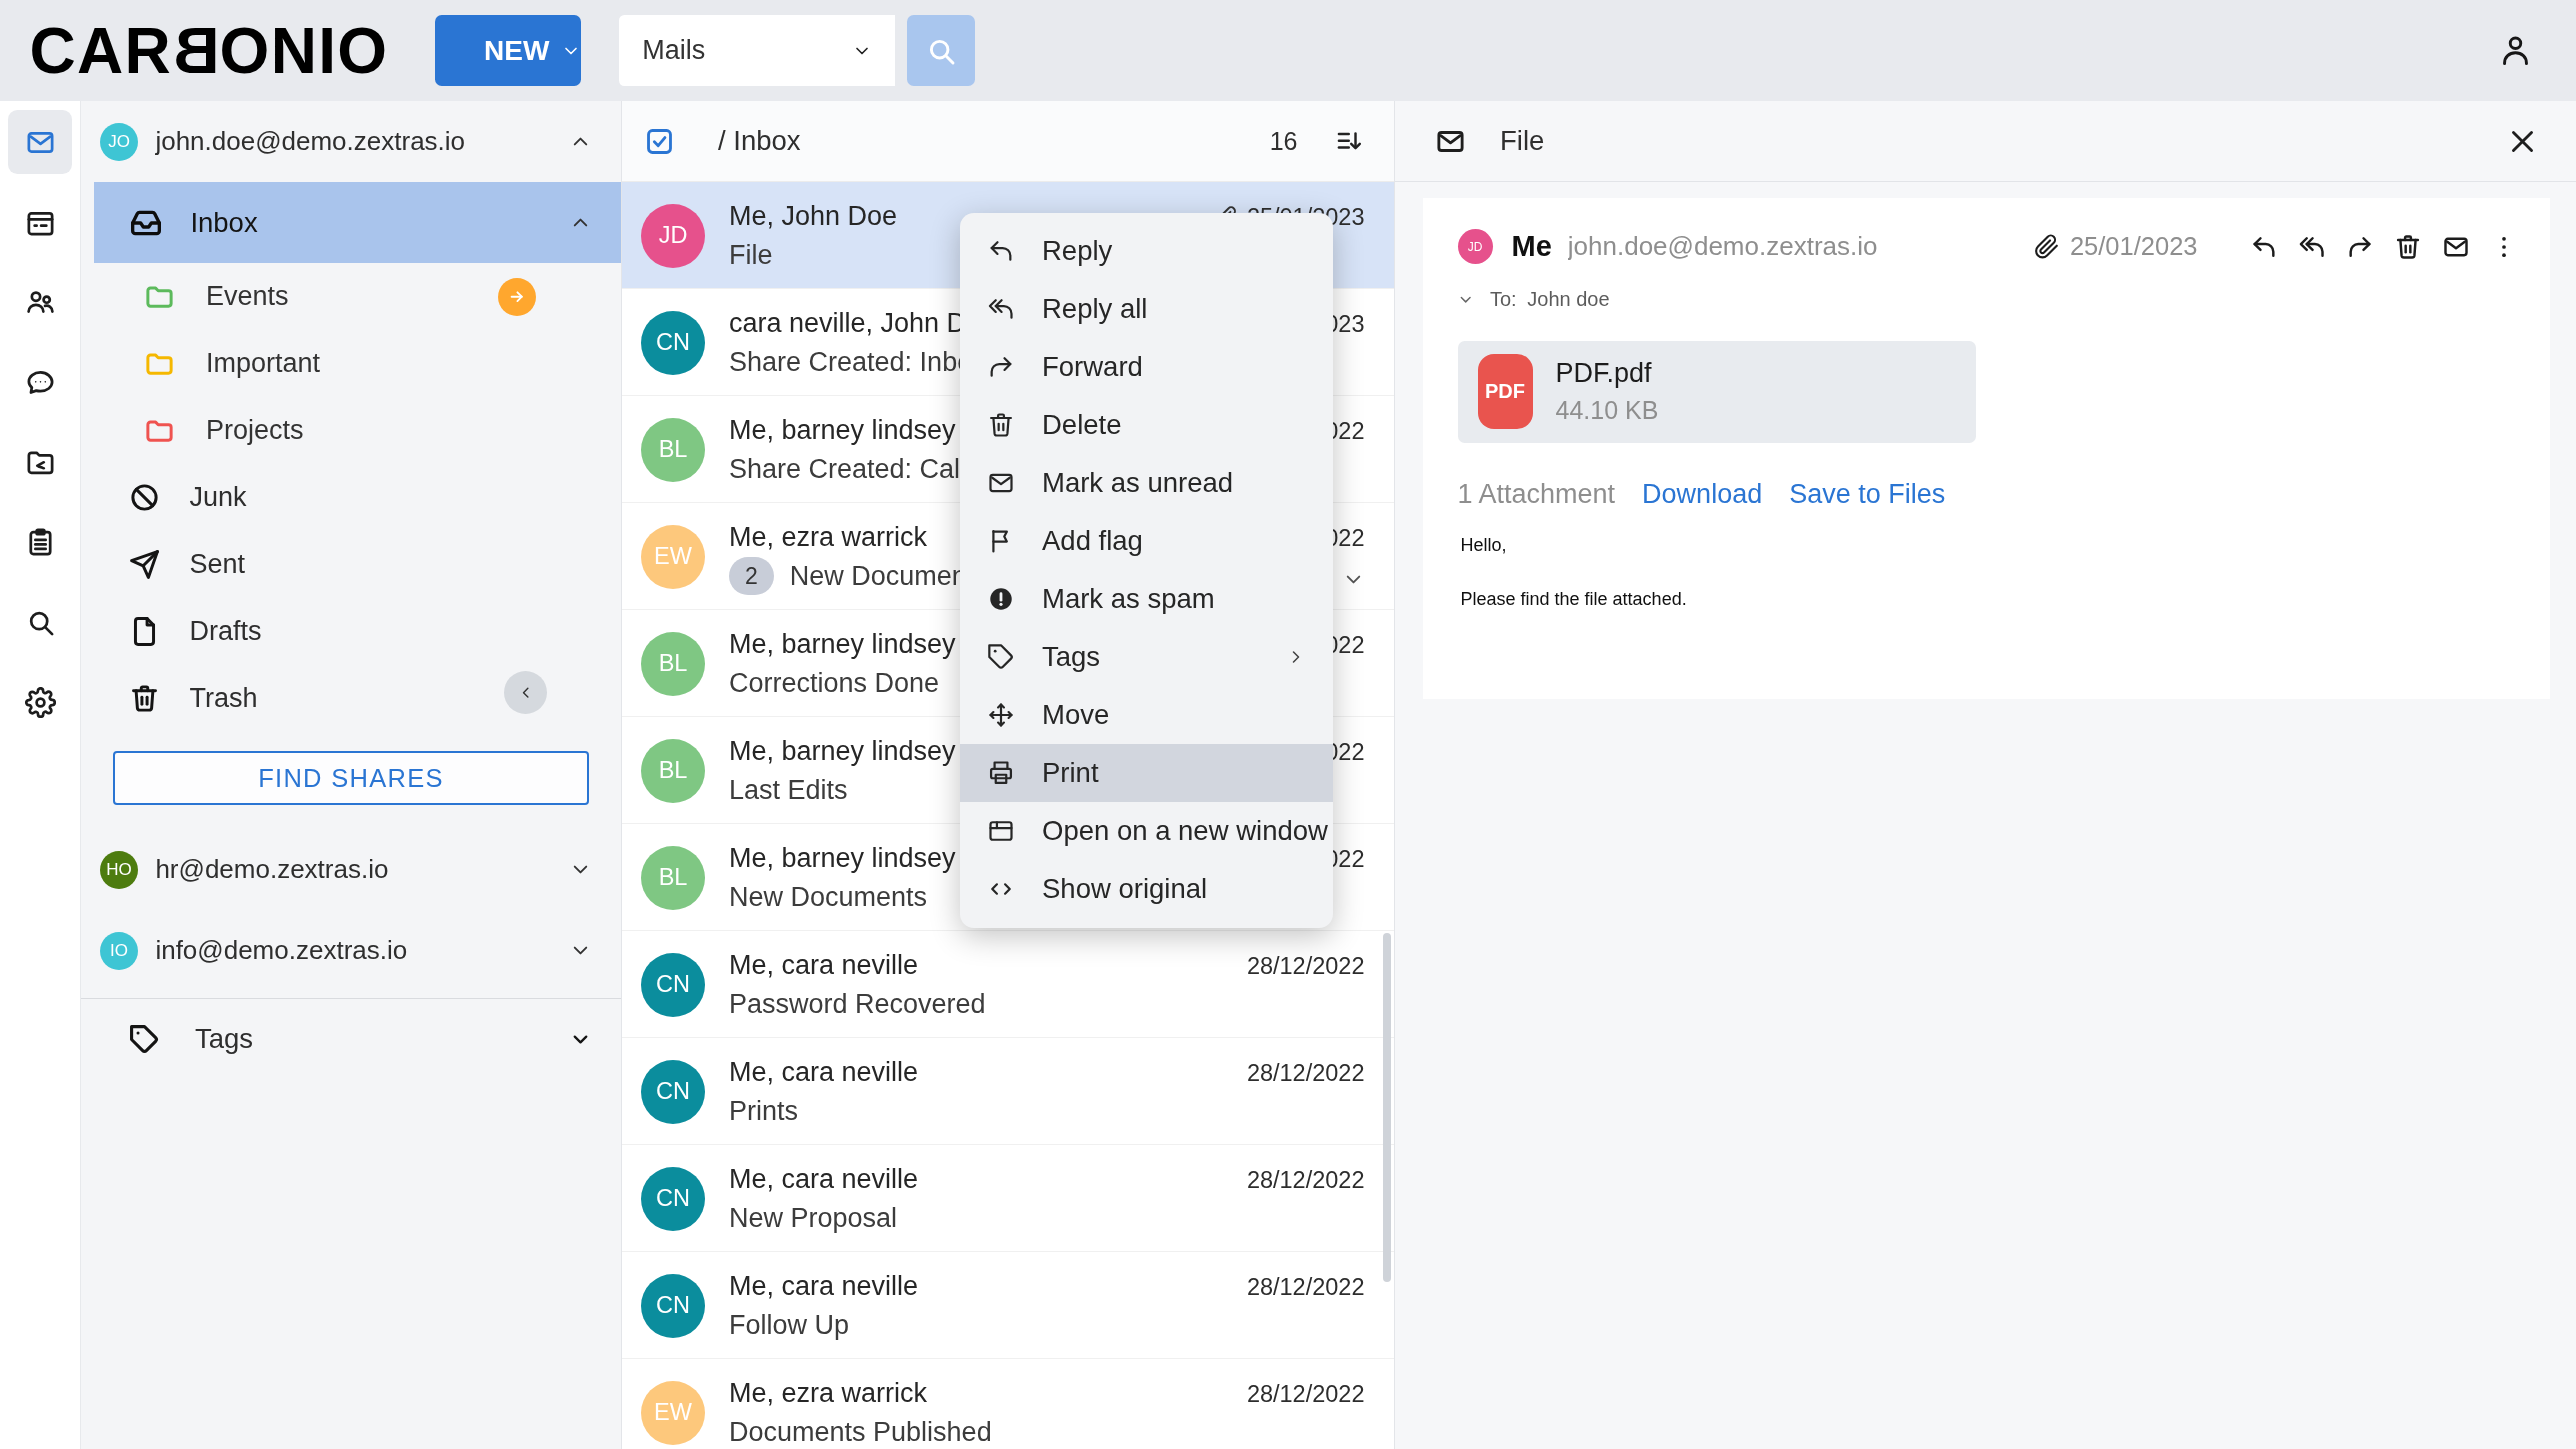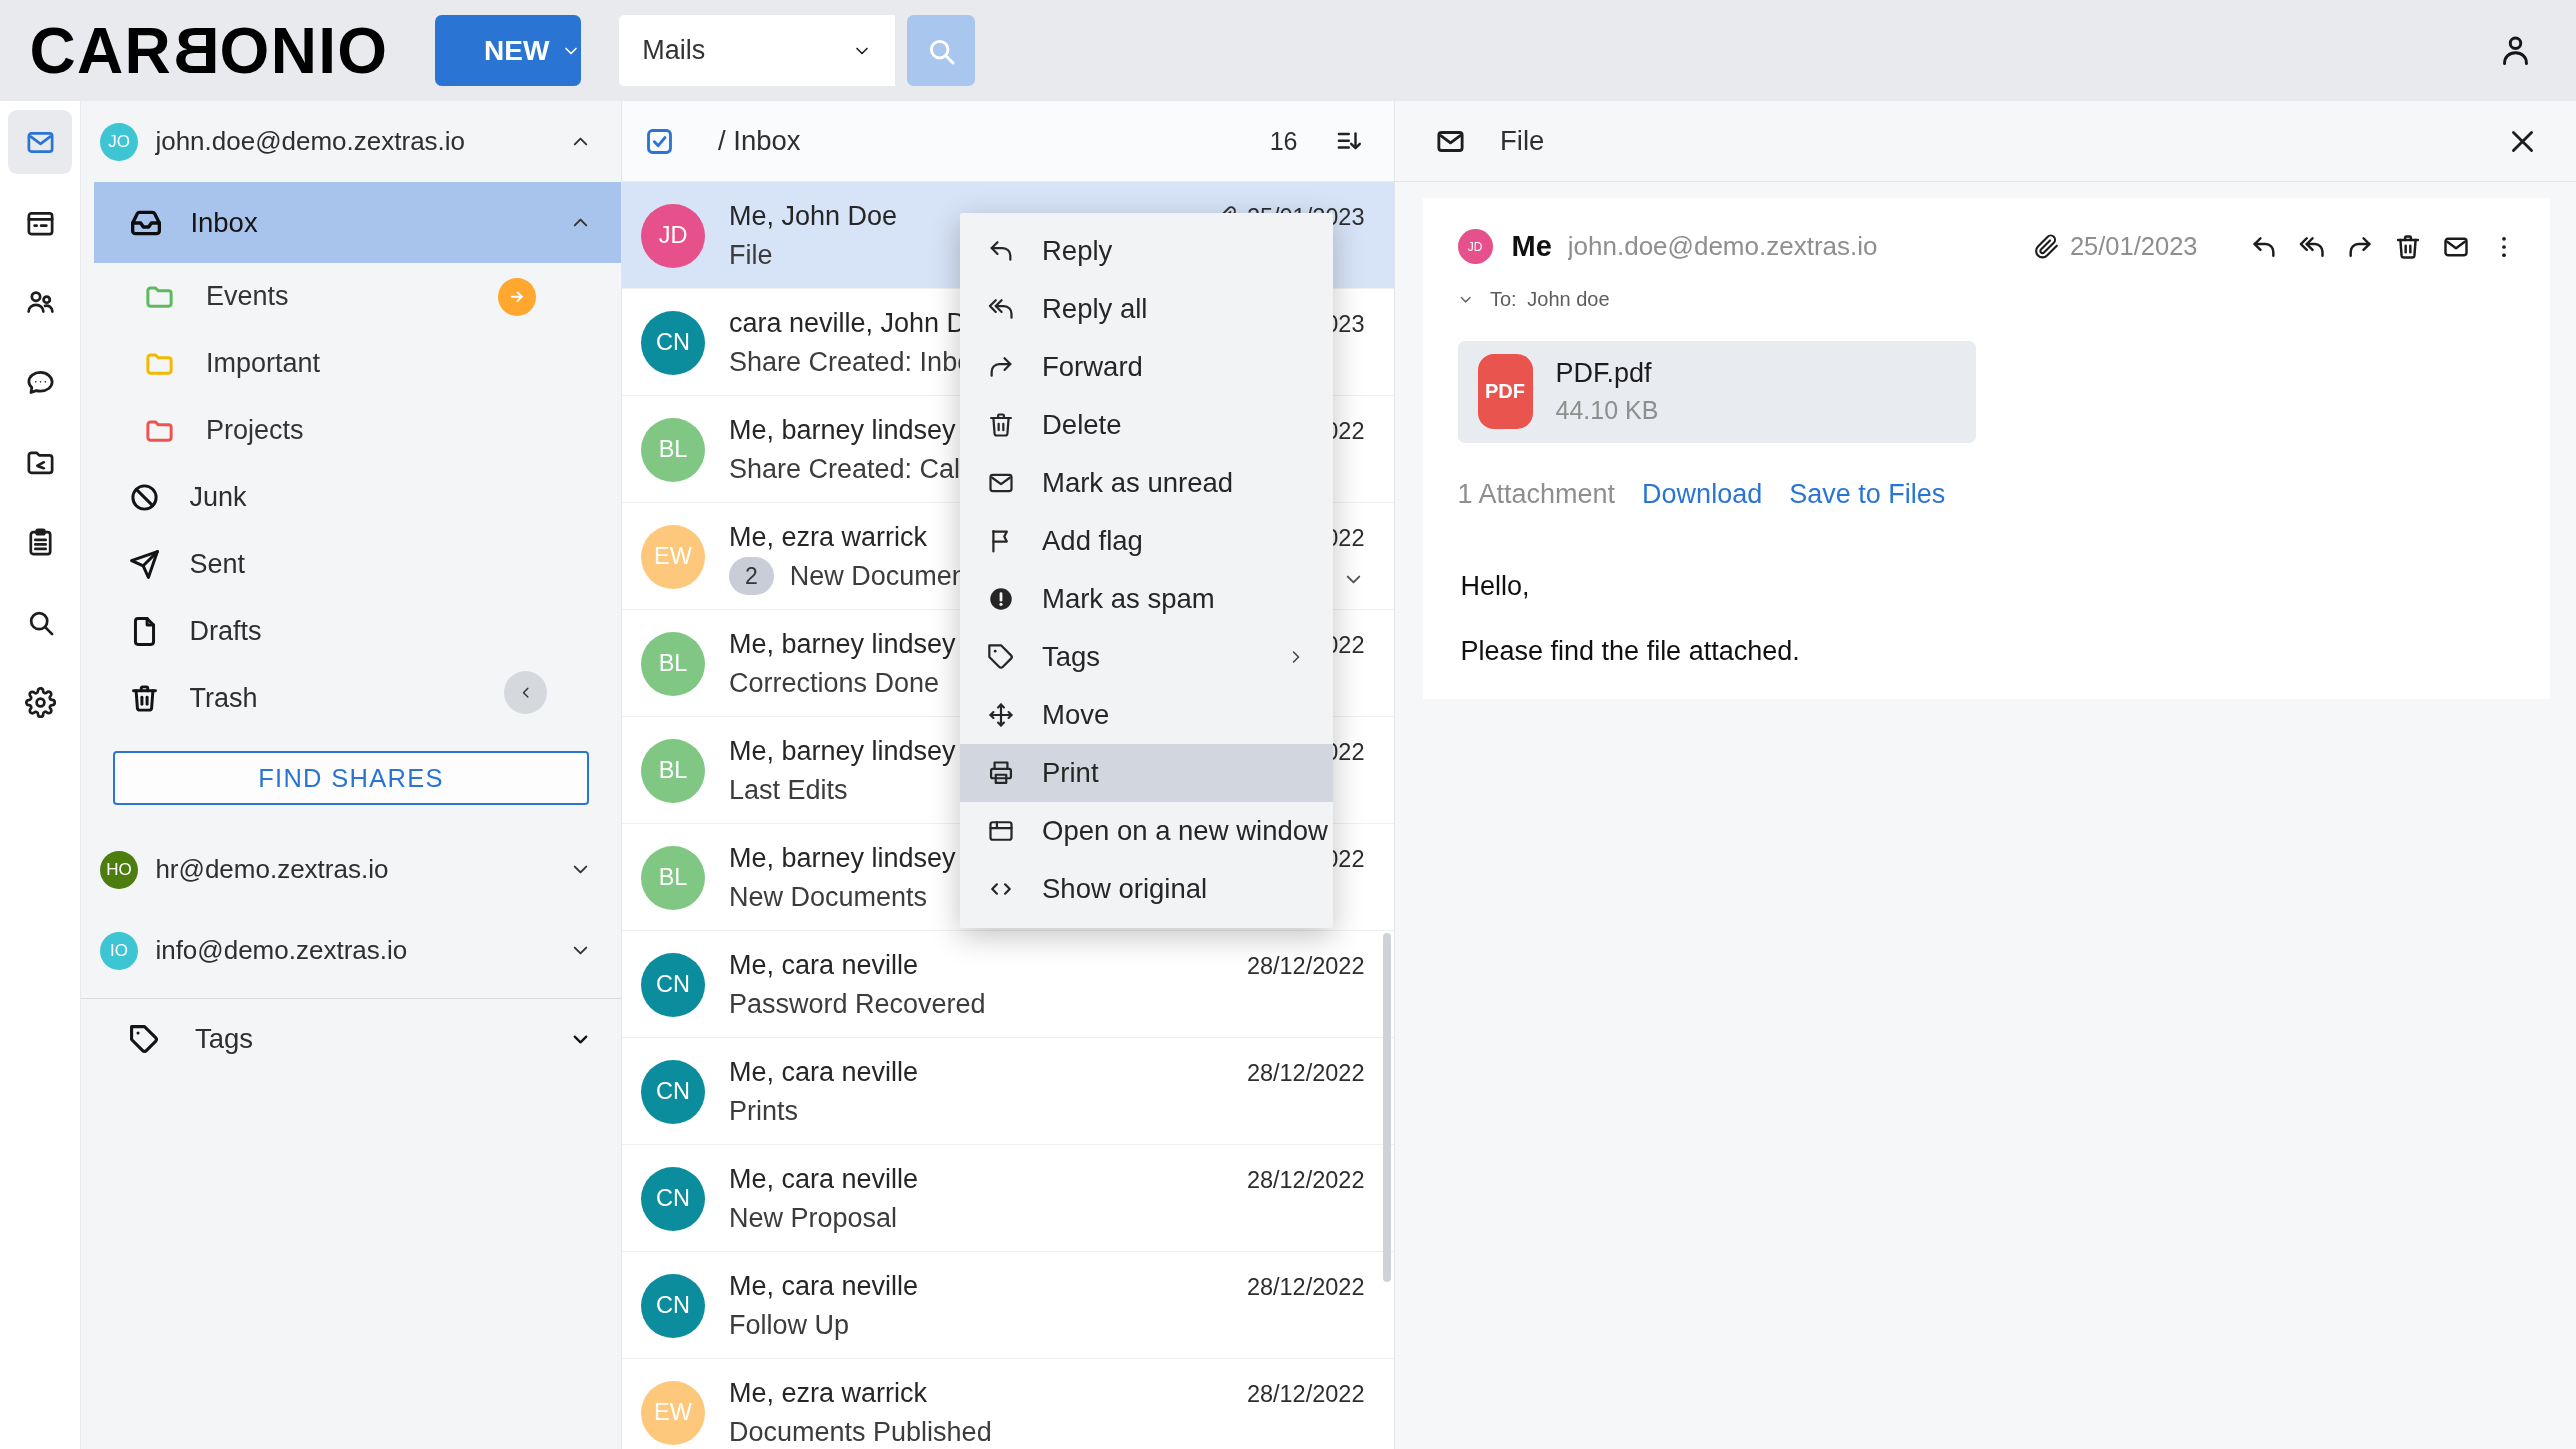--- a/index.html
+++ b/index.html
@@ -79,21 +79,21 @@
   .subj-line{display:flex;align-items:center;height:39px}
   .badge2{background:#c8cdd8;color:#333;font-size:23px;line-height:1;border-radius:19px;padding:7.4px 16px;margin-right:16px;flex:none}
   .subject{font-size:27px;color:#3c3c3c;white-space:nowrap;overflow:hidden;text-overflow:ellipsis}
   .mail-side{margin-left:13.4px;display:flex;flex-direction:column;align-items:flex-end;padding-top:21.5px;flex:none}
   .date-line{display:flex;align-items:center;gap:8px;font-size:23.5px;color:#2d2d2d;white-space:nowrap}
   .date-line svg{color:#333}
   .expand{margin-top:16px;color:#555;cursor:pointer}
   .scroll-thumb{position:absolute;right:2.7px;top:832px;width:8px;height:349px;background:#cfd3d9;border-radius:4px}
 
   
-  .menu{position:absolute;left:960px;top:213px;width:373px;background:#f2f3f5;border-radius:2px;
+  .menu{position:absolute;left:960px;top:213px;width:373px;background:#f2f3f5;border-radius:14px;
     box-shadow:0 8px 31px rgba(0,0,0,.24);padding:9.4px 0;z-index:20}
   .menu-item{height:58px;display:flex;align-items:center;padding:0 27px;color:#262626;cursor:pointer}
   .menu-item svg{stroke-width:1.9;flex:none}
   .mi-label{margin-left:27px;font-size:27.5px;white-space:nowrap}
   .menu-item .sub{margin-left:auto;color:#444}
   .menu-item.highlighted{background:#d2d6de}
 
   
   .reader{position:absolute;top:101px;left:1395px;right:0;bottom:0;background:#f6f7f9}
   .reader-header{height:81px;display:flex;align-items:center;padding:0 38px 0 40px;border-bottom:1.3px solid #e2e4e8}
@@ -113,21 +113,21 @@
   .to-row .chev{color:#666;margin-right:16px}
   .to-row .to-name{margin-left:10.7px}
   .chip{margin:29.5px 0 0 35px;width:518px;height:102px;background:#e8ebef;border-radius:6.7px;display:flex;align-items:center;padding:0 20px;cursor:pointer}
   .pdf-badge{width:55px;height:75px;background:#e9544e;border-radius:16px;color:#fff;font-size:20px;font-weight:700;display:grid;place-items:center;flex:none}
   .chip-meta{margin-left:23px;min-width:0}
   .chip-name{font-size:27px;color:#1c1c1c;white-space:nowrap;overflow:hidden;text-overflow:ellipsis}
   .chip-size{font-size:25px;color:#8e8e8e;margin-top:6.7px}
   .attach-row{margin:36px 0 0 35px;font-size:27px;display:flex;align-items:center}
   .muted{color:#8e8e8e}
   .link{color:#2a75d3;margin-left:27px;cursor:pointer}
-  .body-text{margin:60px 0 0 38px;font-size:27px;color:#101010;line-height:1.25}
+  .body-text{margin:24px 0 0 38px;font-size:18px;color:#101010;line-height:1.25}
   .body-text p + p{margin-top:32px}
 </style>
 </head>
 <body>
 
 <svg width="0" height="0" style="position:absolute">
   <defs>
     <symbol id="i-mail" viewBox="0 0 24 24">
         <rect x="3" y="5" width="18" height="14" rx="2"></rect>
         <polyline points="4.5 7.5 12 13 19.5 7.5"></polyline>

